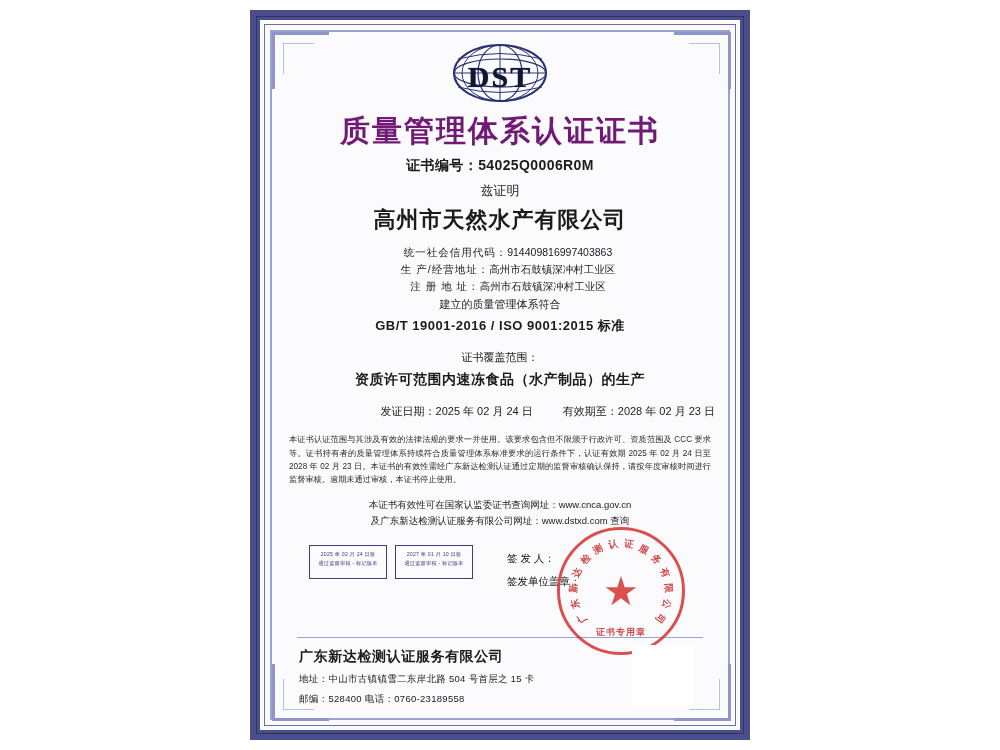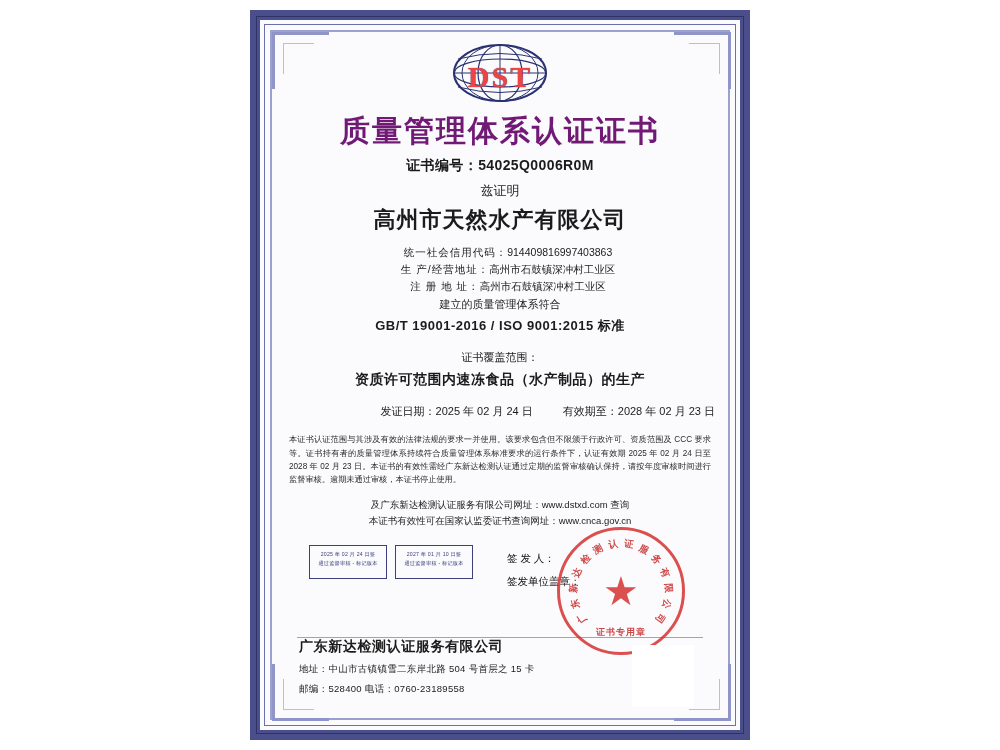--- a/index.html
+++ b/index.html
@@ -105,21 +105,21 @@
   }
   .dst-text {
     position: absolute;
     left: 50%;
     top: 18px;
     transform: translateX(-50%);
     font-family: "Liberation Serif", serif;
     font-size: 30px;
     font-weight: bold;
     letter-spacing: 2px;
-    color: #ef4444;
+    color: #0f172a;
     text-shadow: 0 0 1px #232a6d;
   }
 
   .title-cn {
     font-family: "DejaVu Sans", sans-serif;
     font-size: 30px;
     font-weight: bold;
     letter-spacing: 2px;
     color: #701a75;
     margin-top: 4px;
@@ -278,20 +278,21 @@
     transform-origin: 0 0;
     white-space: nowrap;
   }
 
   
   .issuer-rule {
     margin: 4px 12px 0 12px;
     border-top: 1px solid #9aa0d0;
   }
   .issuer {
+    margin-top: 10px;
     text-align: left;
     padding-left: 14px;
   }
   .issuer-name {
     font-size: 14px;
     font-weight: bold;
     letter-spacing: 0.6px;
   }
   .issuer-line {
     font-size: 9.5px;
@@ -380,22 +381,22 @@
     <div class="scope-lead">证书覆盖范围：</div>
     <div class="scope-text">资质许可范围内速冻食品（水产制品）的生产</div>
 
     <div class="dates-row">
       <span>发证日期：</span><span>2025 年 02 月 24 日</span><span class="gap"></span><span>有效期至：</span><span>2028 年 02 月 23 日</span>
     </div>
 
     <div class="legal">本证书认证范围与其涉及有效的法律法规的要求一并使用。该要求包含但不限颁于行政许可、资质范围及 CCC 要求等。证书持有者的质量管理体系持续符合质量管理体系标准要求的运行条件下，认证有效期 2025 年 02 月 24 日至 2028 年 02 月 23 日。本证书的有效性需经广东新达检测认证通过定期的监督审核确认保持，请按年度审核时间进行监督审核。逾期未通过审核，本证书停止使用。</div>
 
     <div class="verify">
+      <div>本证书有效性可在国家认监委证书查询网址：www.cnca.gov.cn</div>
       <div>及广东新达检测认证服务有限公司网址：www.dstxd.com 查询</div>
-      <div>本证书有效性可在国家认监委证书查询网址：www.cnca.gov.cn</div>
     </div>
 
     <div class="bottom-area">
 
       <div class="mini-stamp one">
         <div>2025 年 02 月 24 日签</div>
         <div>通过监督审核 - 标记版本</div>
       </div>
 
       <div class="mini-stamp two">

